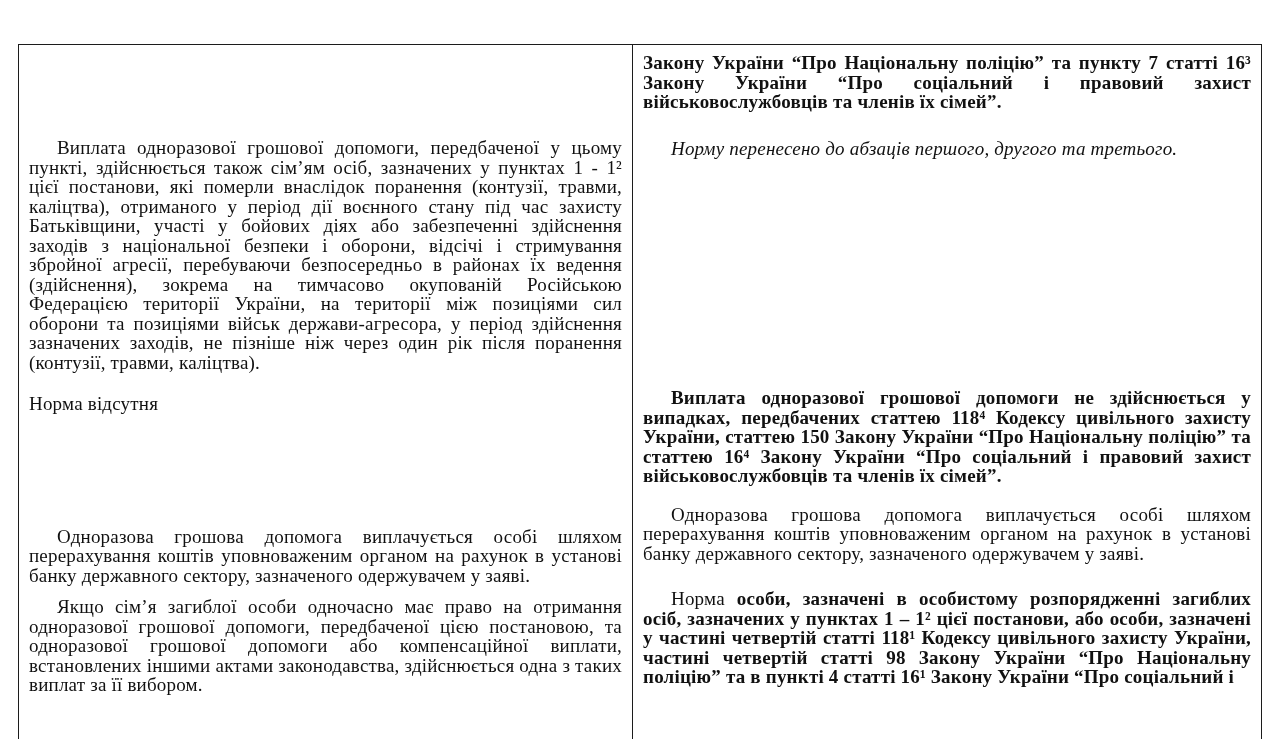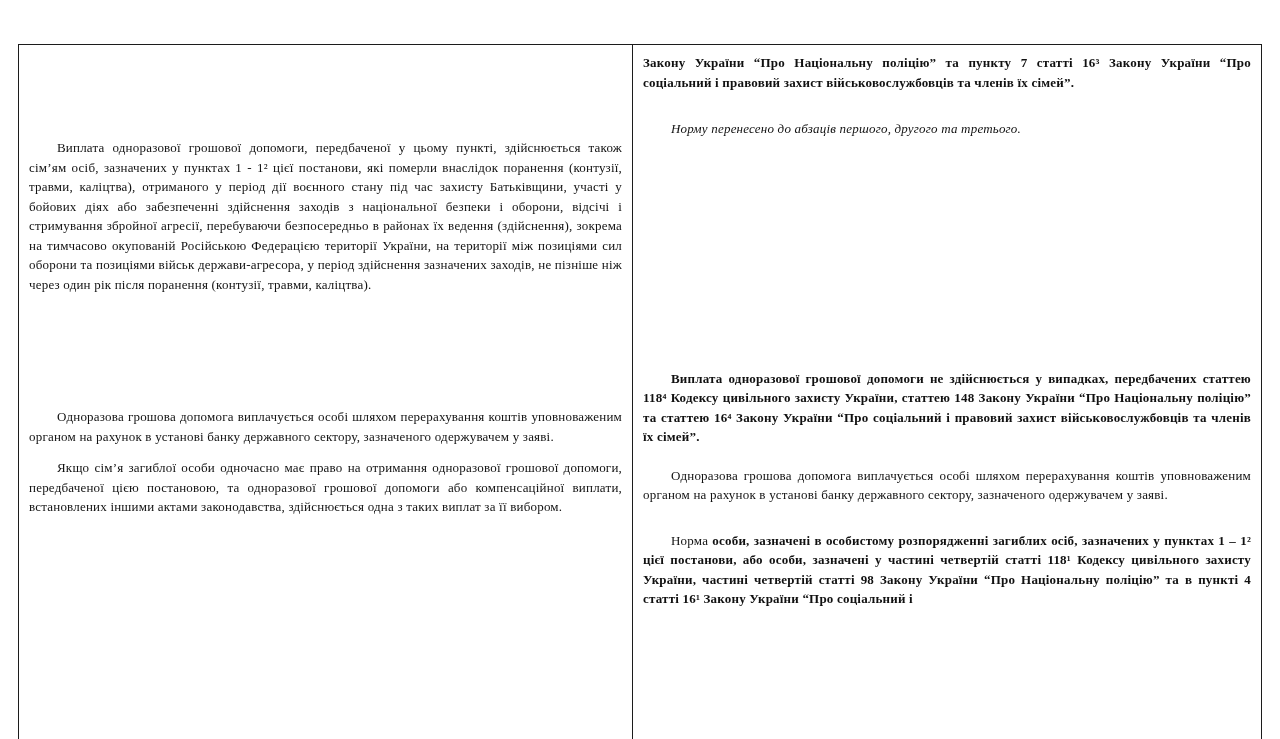--- a/index.html
+++ b/index.html
@@ -36,21 +36,21 @@
   }
   .col-left {
     width: 614px;
     border-right: 1.5px solid #1c1c1c;
   }
   .col-right {
     flex: 1;
   }
   .para {
     margin: 0;
-    font-size: 13px;
+    font-size: 19px;
     line-height: 19.5px;
     text-align: justify;
     letter-spacing: 0.2px;
   }
   .indent { text-indent: 28px; }
   .bold { font-weight: bold; }
 
   
   .p-l1 { margin-top: 85px; }
   .p-l2 { margin-top: 22px; }
@@ -64,26 +64,27 @@
   .p-r5 { margin-top: 26px; }
 </style>
 </head>
 <body>
 
 <div class="page">
   <div class="doc-table">
 
     <div class="col col-left">
       <p class="para indent p-l1">Виплата одноразової грошової допомоги, передбаченої у цьому пункті, здійснюється також сім’ям осіб, зазначених у пунктах 1 - 1² цієї постанови, які померли внаслідок поранення (контузії, травми, каліцтва), отриманого у період дії воєнного стану під час захисту Батьківщини, участі у бойових діях або забезпеченні здійснення заходів з національної безпеки і оборони, відсічі і стримування збройної агресії, перебуваючи безпосередньо в районах їх ведення (здійснення), зокрема на тимчасово окупованій Російською Федерацією території України, на території між позиціями сил оборони та позиціями військ держави-агресора, у період здійснення зазначених заходів, не пізніше ніж через один рік після поранення (контузії, травми, каліцтва).</p>
+      <p class="para p-l2">Норма відсутня</p>
       <p class="para indent p-l3">Одноразова грошова допомога виплачується особі шляхом перерахування коштів уповноваженим органом на рахунок в установі банку державного сектору, зазначеного одержувачем у заяві.</p>
       <p class="para indent p-l4">Якщо сім’я загиблої особи одночасно має право на отримання одноразової грошової допомоги, передбаченої цією постановою, та одноразової грошової допомоги або компенсаційної виплати, встановлених іншими актами законодавства, здійснюється одна з таких виплат за її вибором.</p>
     </div>
 
     <div class="col col-right">
       <p class="para bold p-r1">Закону України “Про Національну поліцію” та пункту 7 статті 16³ Закону України “Про соціальний і правовий захист військовослужбовців та членів їх сімей”.</p>
       <p class="para indent p-r2">Норму перенесено до абзаців першого, другого та третього.</p>
-      <p class="para bold indent p-r3">Виплата одноразової грошової допомоги не здійснюється у випадках, передбачених статтею 118⁴ Кодексу цивільного захисту України, статтею 148 Закону України “Про Національну поліцію” та статтею 16⁴ Закону України “Про соціальний і правовий захист військовослужбовців та членів їх сімей”.</p>
+      <p class="para bold indent p-r3">Виплата одноразової грошової допомоги не здійснюється у випадках, передбачених статтею 118⁴ Кодексу цивільного захисту України, статтею 150 Закону України “Про Національну поліцію” та статтею 16⁴ Закону України “Про соціальний і правовий захист військовослужбовців та членів їх сімей”.</p>
       <p class="para indent p-r4">Одноразова грошова допомога виплачується особі шляхом перерахування коштів уповноваженим органом на рахунок в установі банку державного сектору, зазначеного одержувачем у заяві.</p>
       <p class="para indent p-r5"><span>Норма </span><span class="bold">особи, зазначені в особистому розпорядженні загиблих осіб, зазначених у пунктах 1 – 1² цієї постанови, або особи, зазначені у частині четвертій статті 118¹ Кодексу цивільного захисту України, частині четвертій статті 98 Закону України “Про Національну поліцію” та в пункті 4 статті 16¹ Закону України “Про соціальний і</span></p>
     </div>
 
   </div>
 </div>
 
 </body></html>

